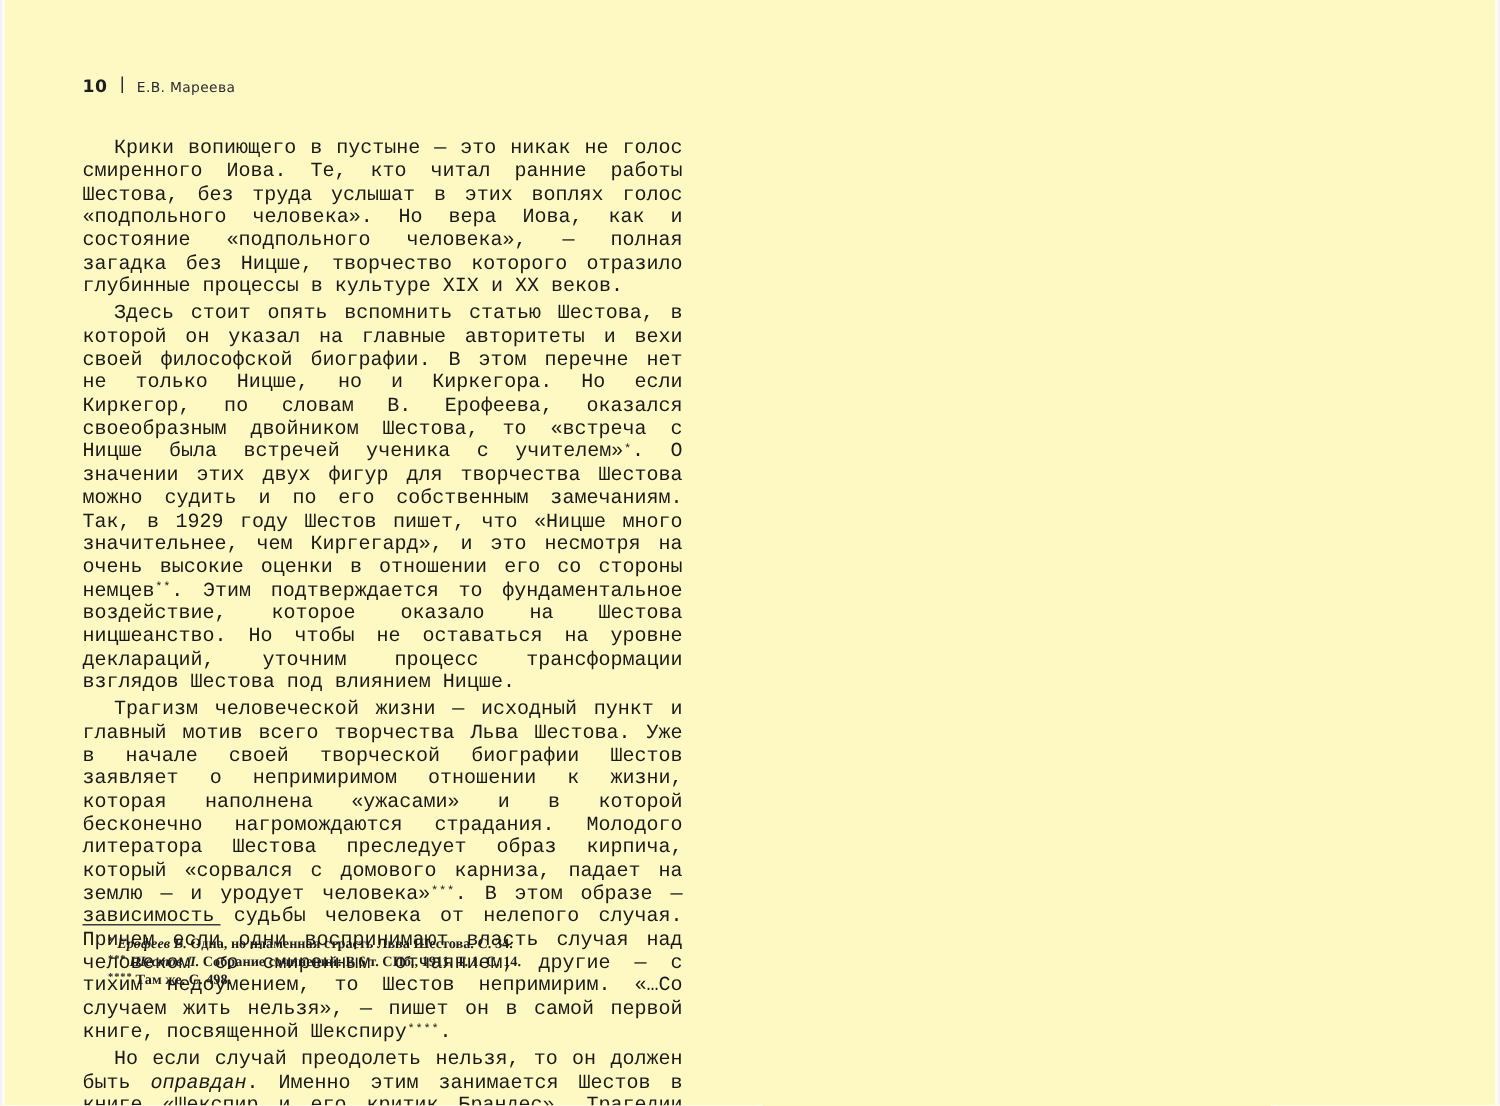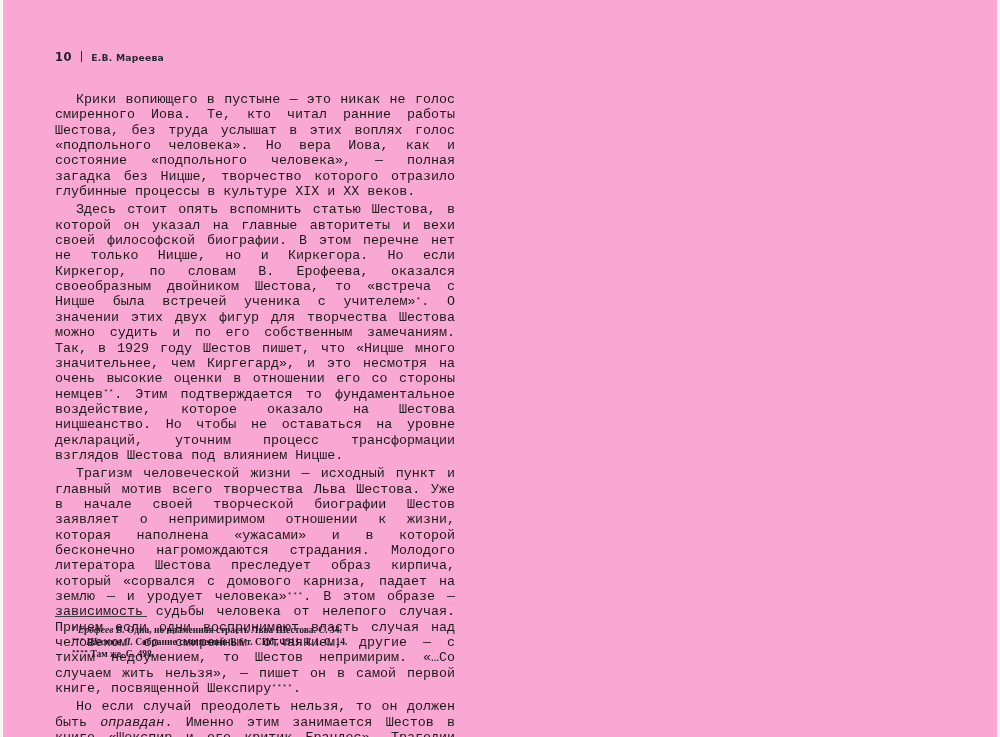--- a/index.html
+++ b/index.html
@@ -9,21 +9,21 @@
     background: #ffffff;
   }
   body {
     font-family: "Liberation Serif", "DejaVu Serif", serif;
     color: #1a1a1a;
   }
   .spread {
     position: relative;
     width: 1000px;
     height: 737px;
-    background: #f9a8d4;
+    background: #fef9c3;
     overflow: hidden;
     box-sizing: border-box;
   }
   .page {
     position: absolute;
     top: 0;
     height: 737px;
     box-sizing: border-box;
   }
   .page-left  { left: 0;    width: 500px; }
@@ -54,21 +54,20 @@
     width: 1.4px;
     height: 11px;
     background: #2b2b33;
     position: relative;
     top: 1px;
     margin: 0 2px;
   }
   .head-title {
     font-size: 9.2px;
     color: #2b2b33;
-    font-weight: bold;
   }
 
   .textblock {
     position: absolute;
     top: 92px;
     width: 400px;
     font-family: Liberation Mono, monospace;
   }
   .page-left  .textblock { left: 55px; }
 

